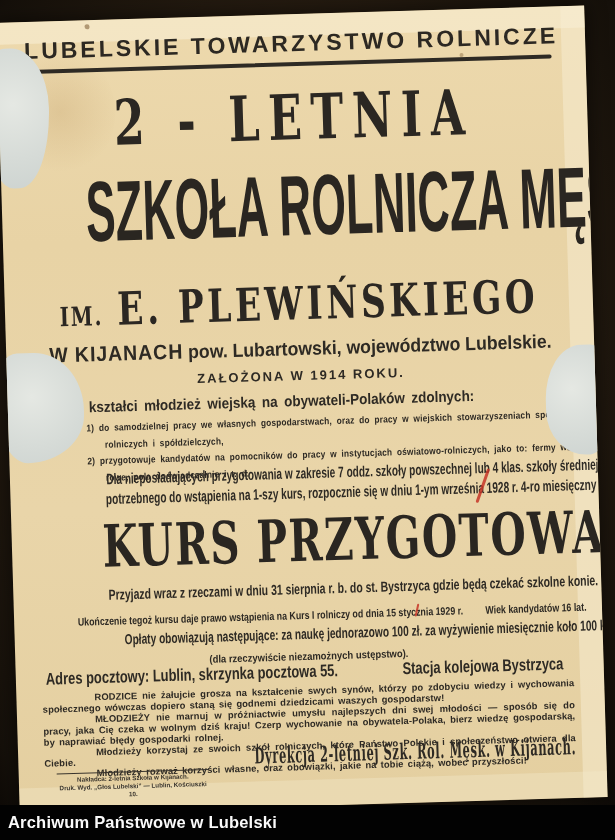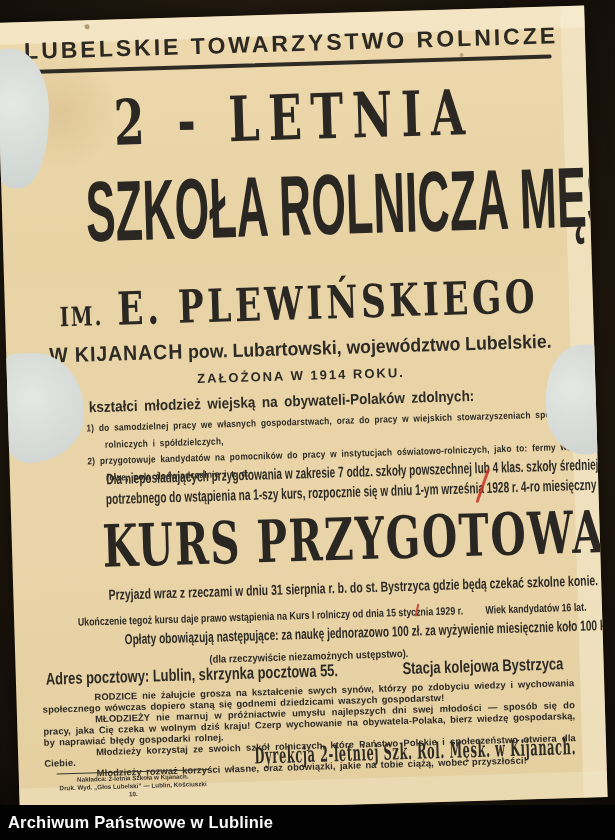--- a/index.html
+++ b/index.html
@@ -200,14 +200,14 @@
 
   <div class="dmg dmg-lt"></div>
   <div class="dmg dmg-lm"></div>
   <div class="dmg dmg-r"></div>
 
   <div class="redmark rm1"></div>
   <div class="redmark rm2"></div>
 </div>
 
 <div class="archivebar">
-  <span>Archiwum Państwowe w Lublinie</span>
+  <span>Archiwum Państwowe w Lubelski</span>
 </div>
 
 </body></html>

